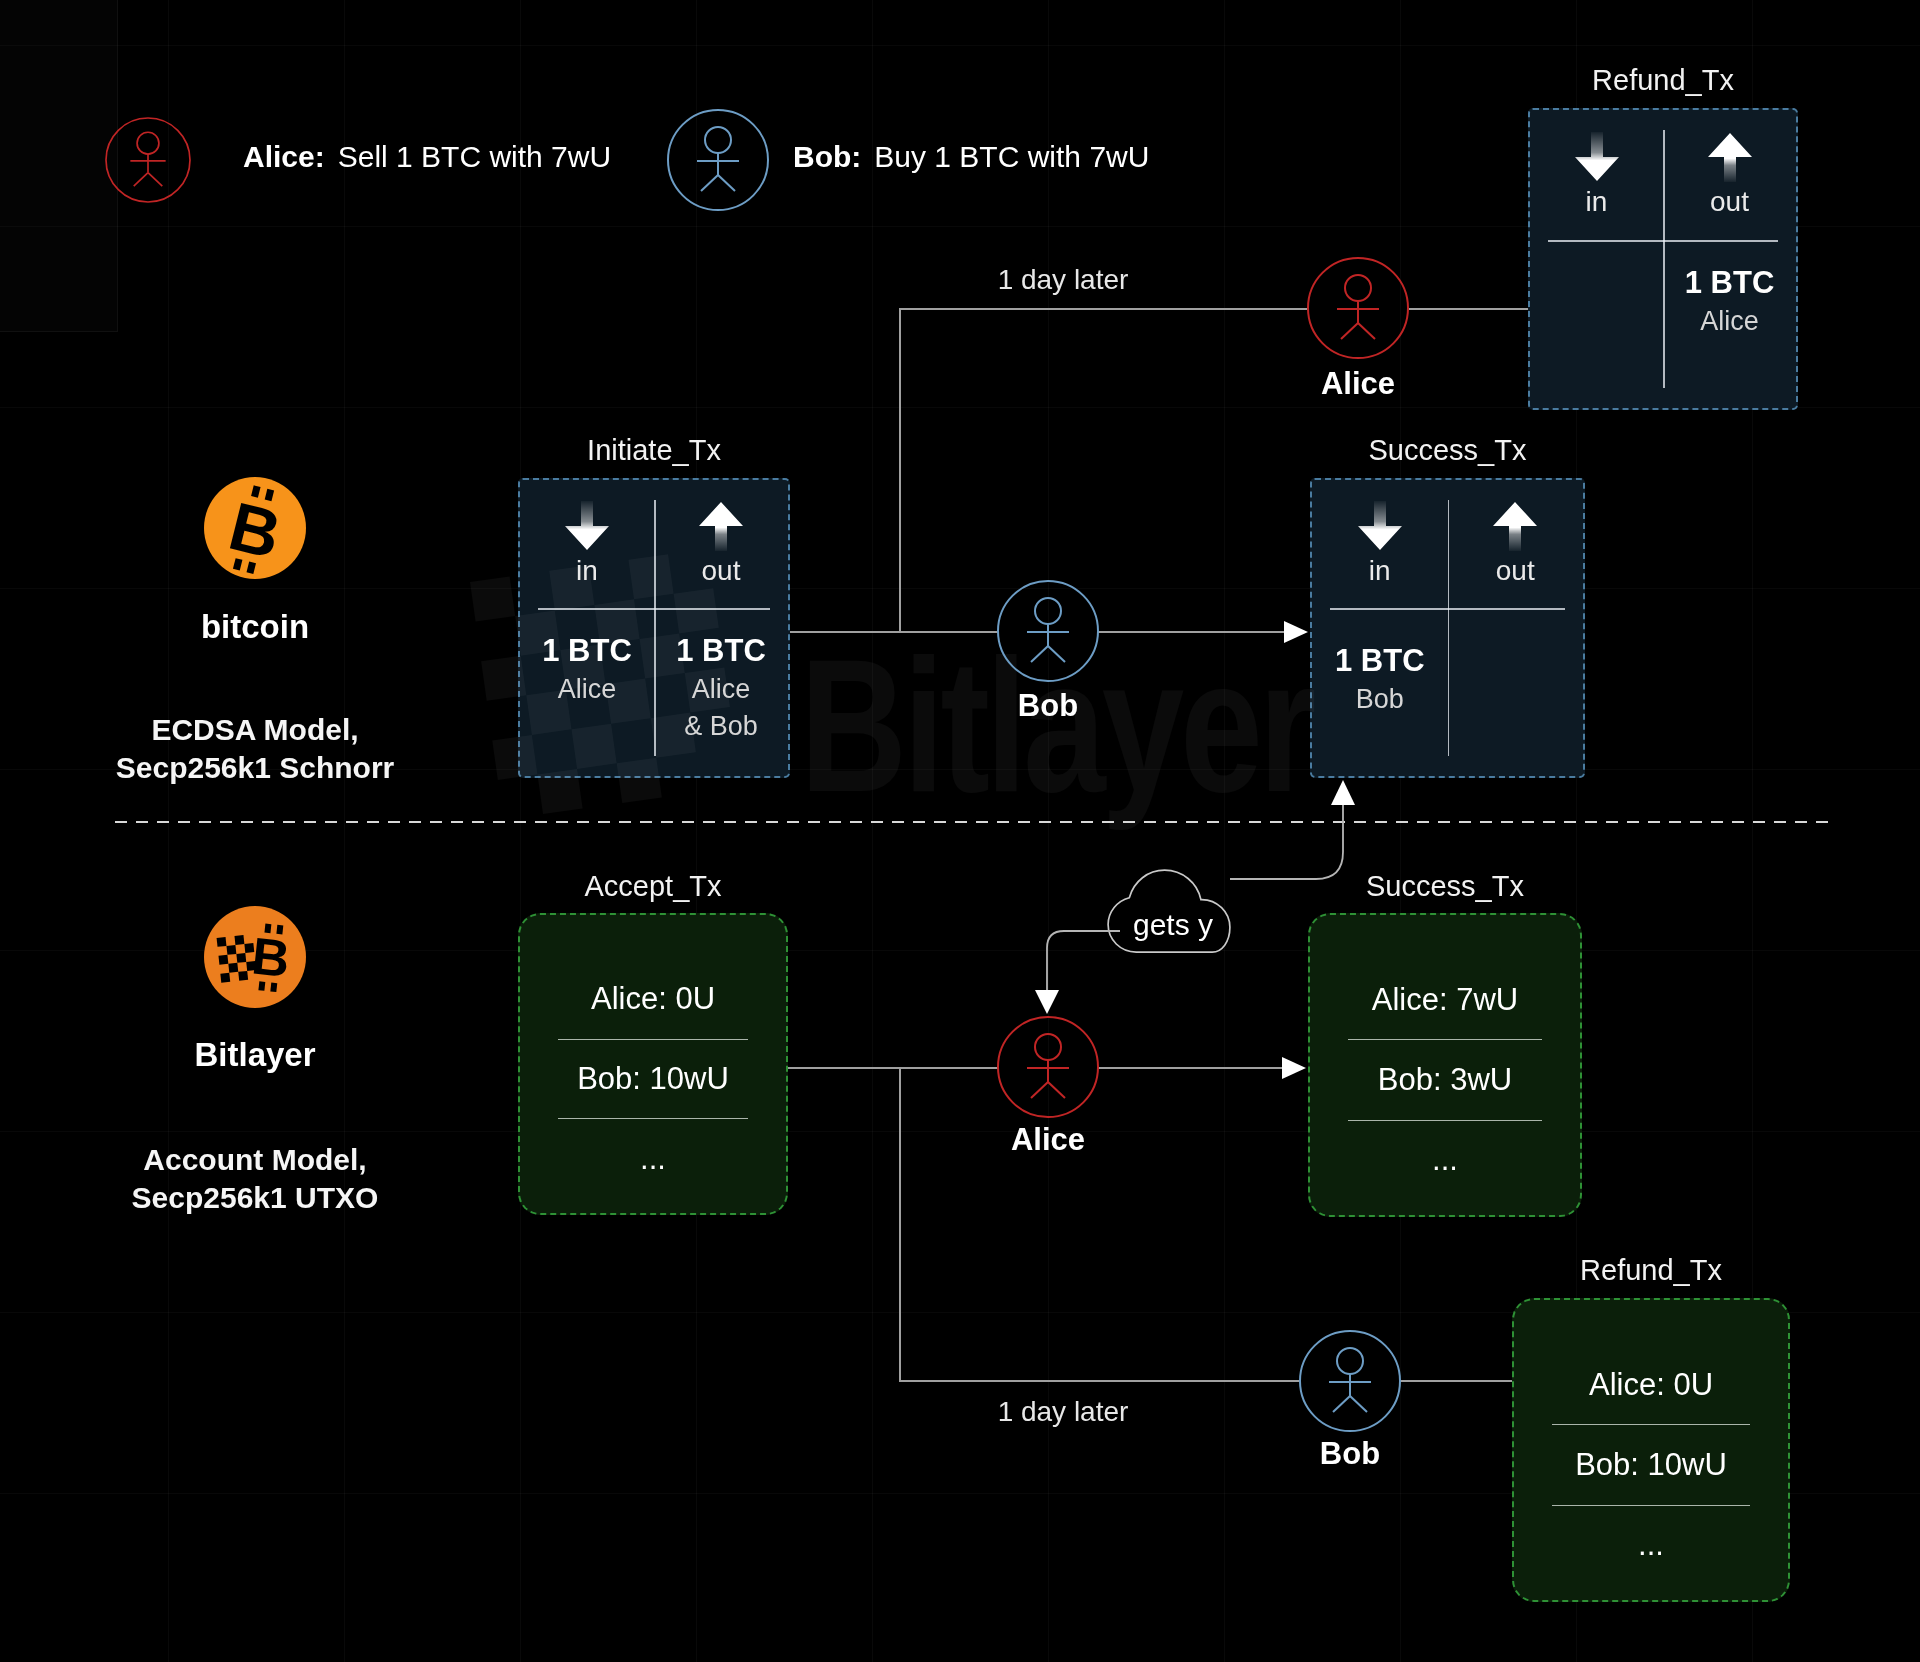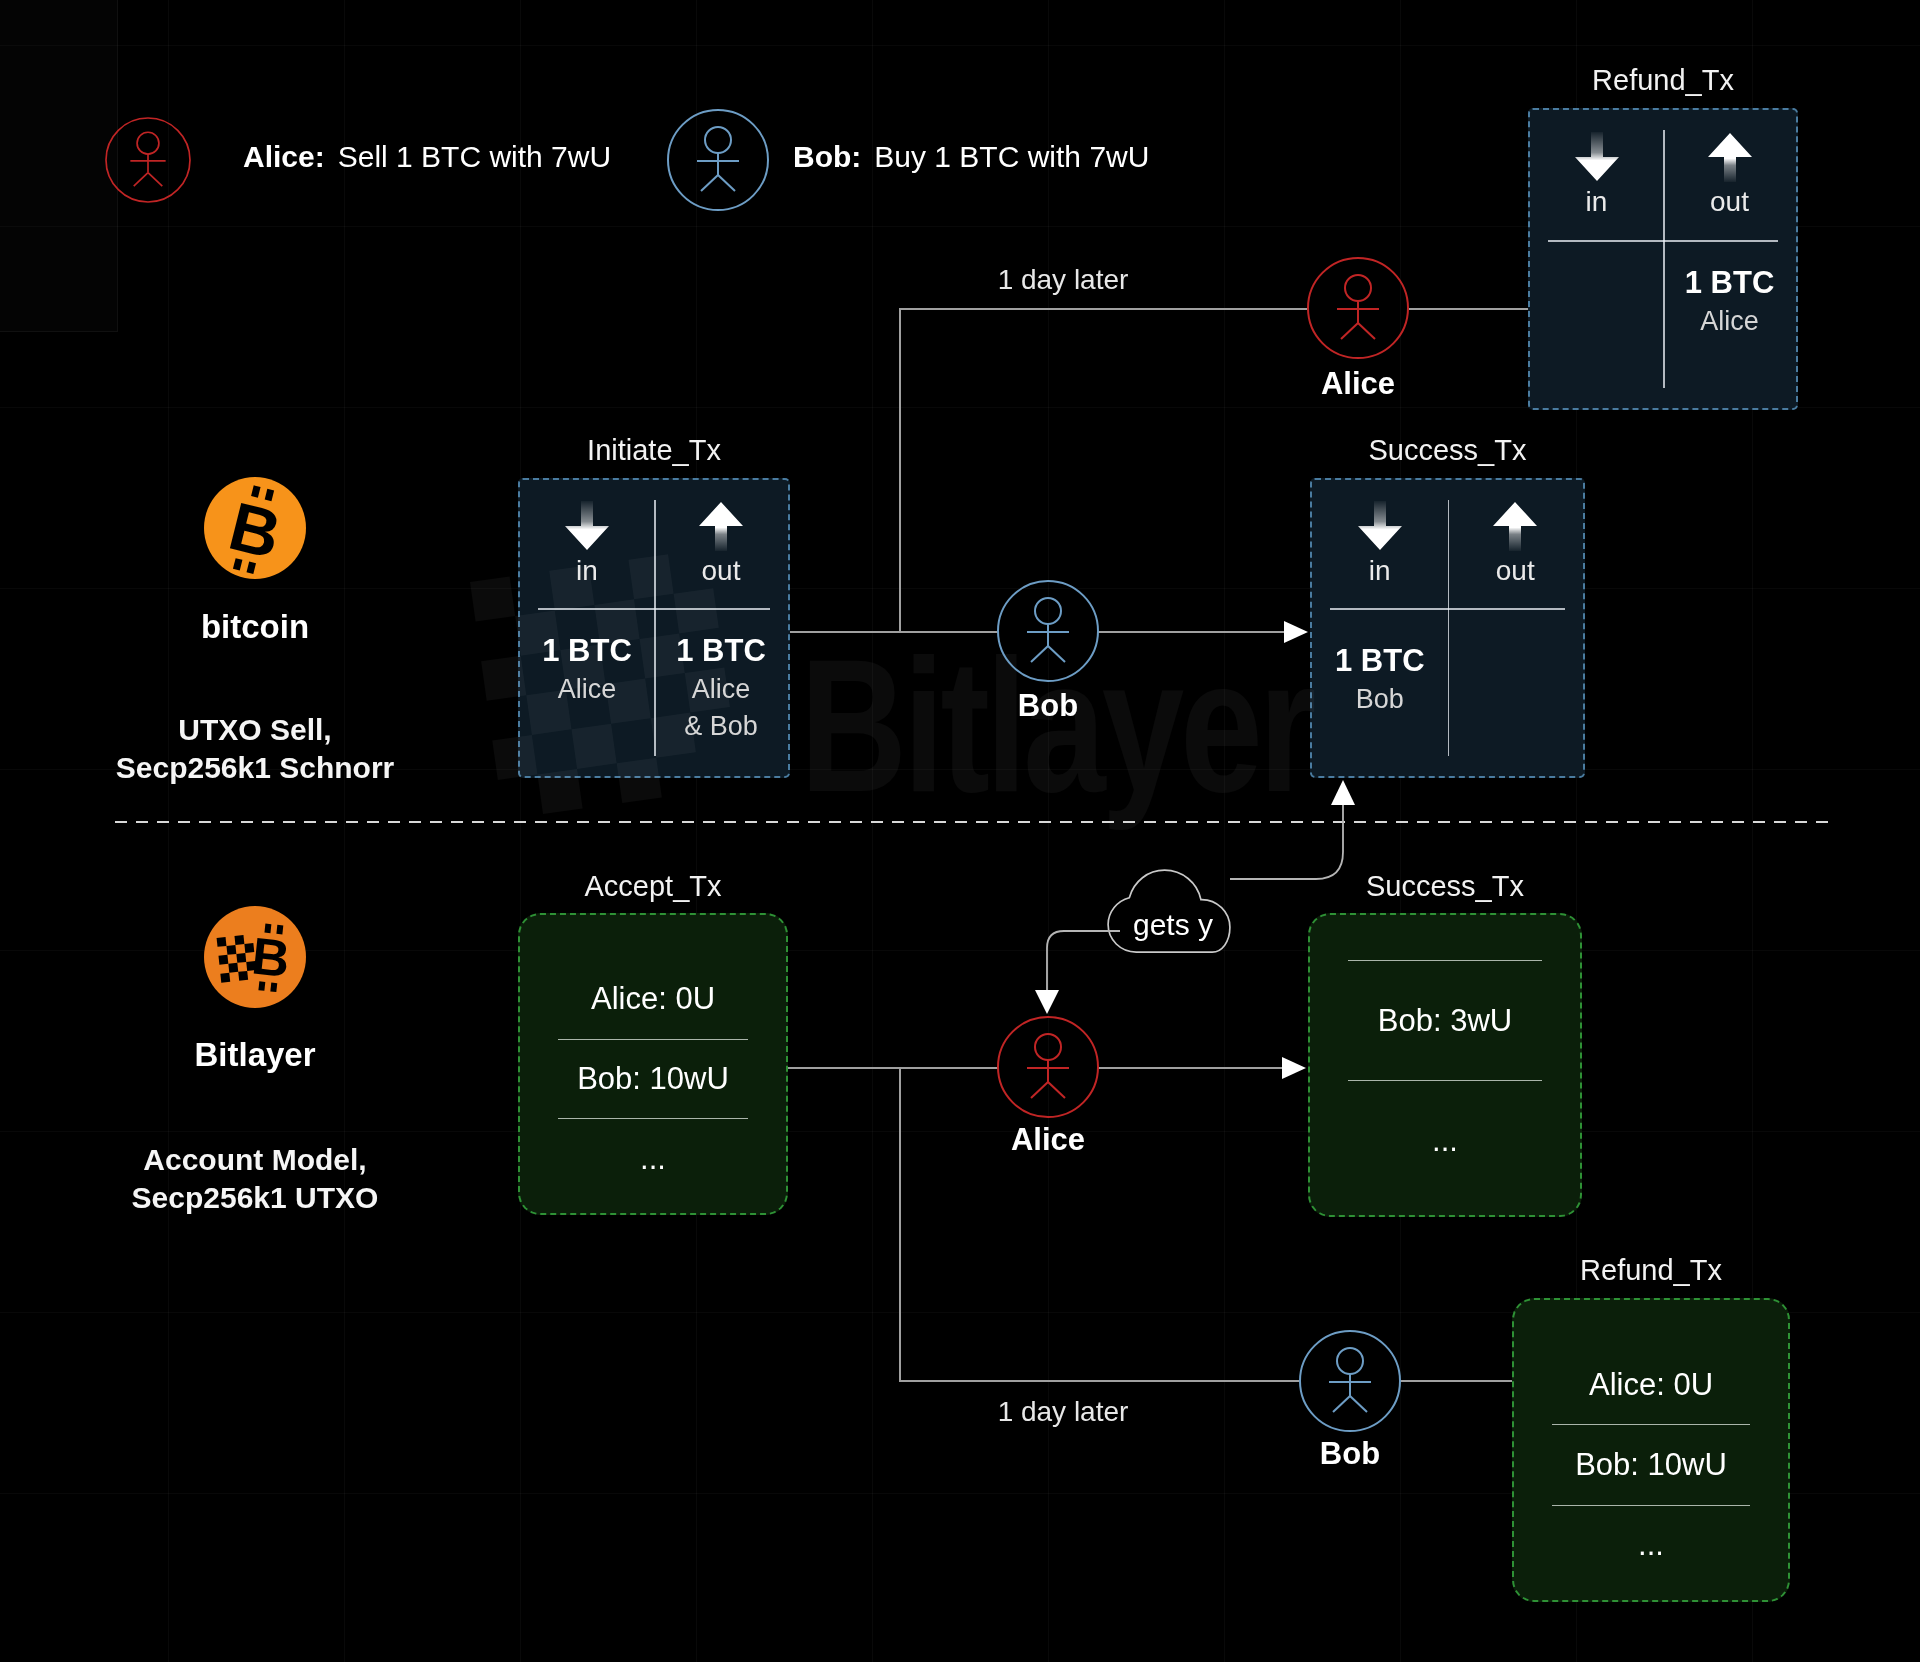--- a/index.html
+++ b/index.html
@@ -166,20 +166,21 @@
   <div class="gbox" style="left:518px;top:913px;width:270px;height:302px;">
     <div class="grow">Alice: 0U</div>
     <div class="gdiv"></div>
     <div class="grow">Bob: 10wU</div>
     <div class="gdiv"></div>
     <div class="grow">...</div>
   </div>
   <div class="btitle" style="left:518px;top:870px;width:270px;">Accept_Tx</div>
 
   <div class="gbox" style="left:1308px;top:913px;width:274px;height:304px;">
+    <div class="grow">Alice: 7wU</div>
     <div class="gdiv"></div>
     <div class="grow">Bob: 3wU</div>
     <div class="gdiv"></div>
     <div class="grow">...</div>
   </div>
   <div class="btitle" style="left:1308px;top:870px;width:274px;">Success_Tx</div>
 
   <div class="gbox" style="left:1512px;top:1298px;width:278px;height:304px;">
     <div class="grow">Alice: 0U</div>
     <div class="gdiv"></div>
@@ -247,21 +248,21 @@
     <g transform="translate(51,53) rotate(14)" fill="#000">
       <text x="0" y="0" text-anchor="middle" dominant-baseline="central" font-size="68" font-weight="bold" font-family="Liberation Sans, sans-serif">B</text>
       <rect x="-12" y="-43" width="7" height="11"></rect>
         <rect x="2" y="-43" width="7" height="11"></rect>
       <rect x="-12" y="32" width="7" height="11"></rect>
         <rect x="2" y="32" width="7" height="11"></rect>
     </g>
   </svg>
   <div class="chainname" style="left:155px;top:608px;width:200px;">bitcoin</div>
   <div class="chainmodel" style="left:55px;top:711px;width:400px;">
-    <div>UTXO Sell,</div>
+    <div>ECDSA Model,</div>
     <div>Secp256k1 Schnorr</div>
   </div>
 
   <svg class="logo" style="left:204px;top:906px;" width="102" height="102">
     <circle cx="51" cy="51" r="51" fill="#ec7e1e"></circle>
     <g transform="translate(51,53) rotate(-6)" fill="#000">
       <rect x="-36" y="-25" width="9" height="9"></rect>
         <rect x="-18" y="-25" width="9" height="9"></rect>
       <rect x="-27" y="-16" width="9" height="9"></rect>
         <rect x="-9" y="-16" width="9" height="9"></rect>

